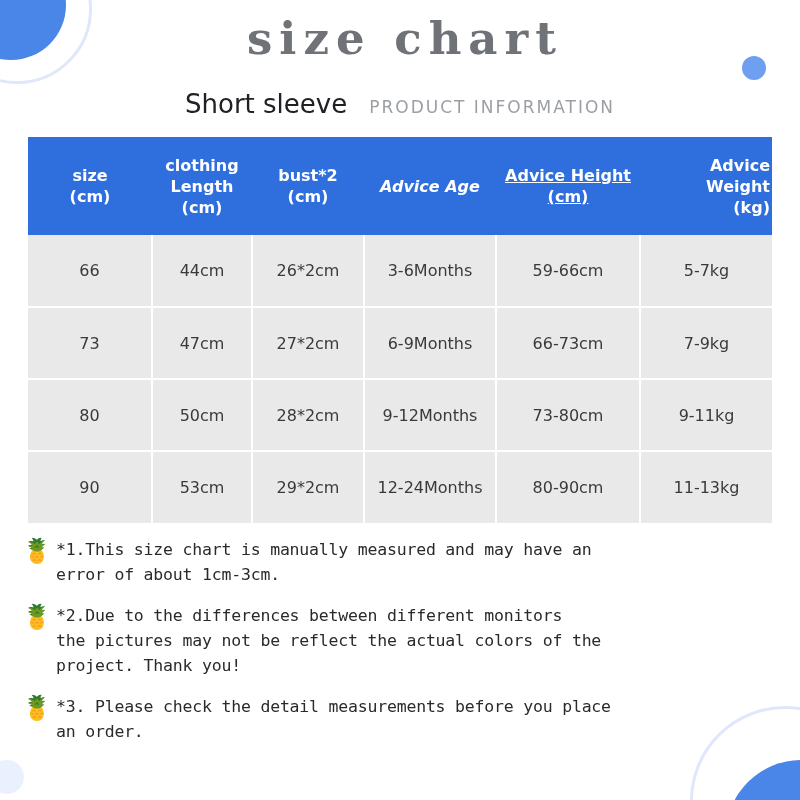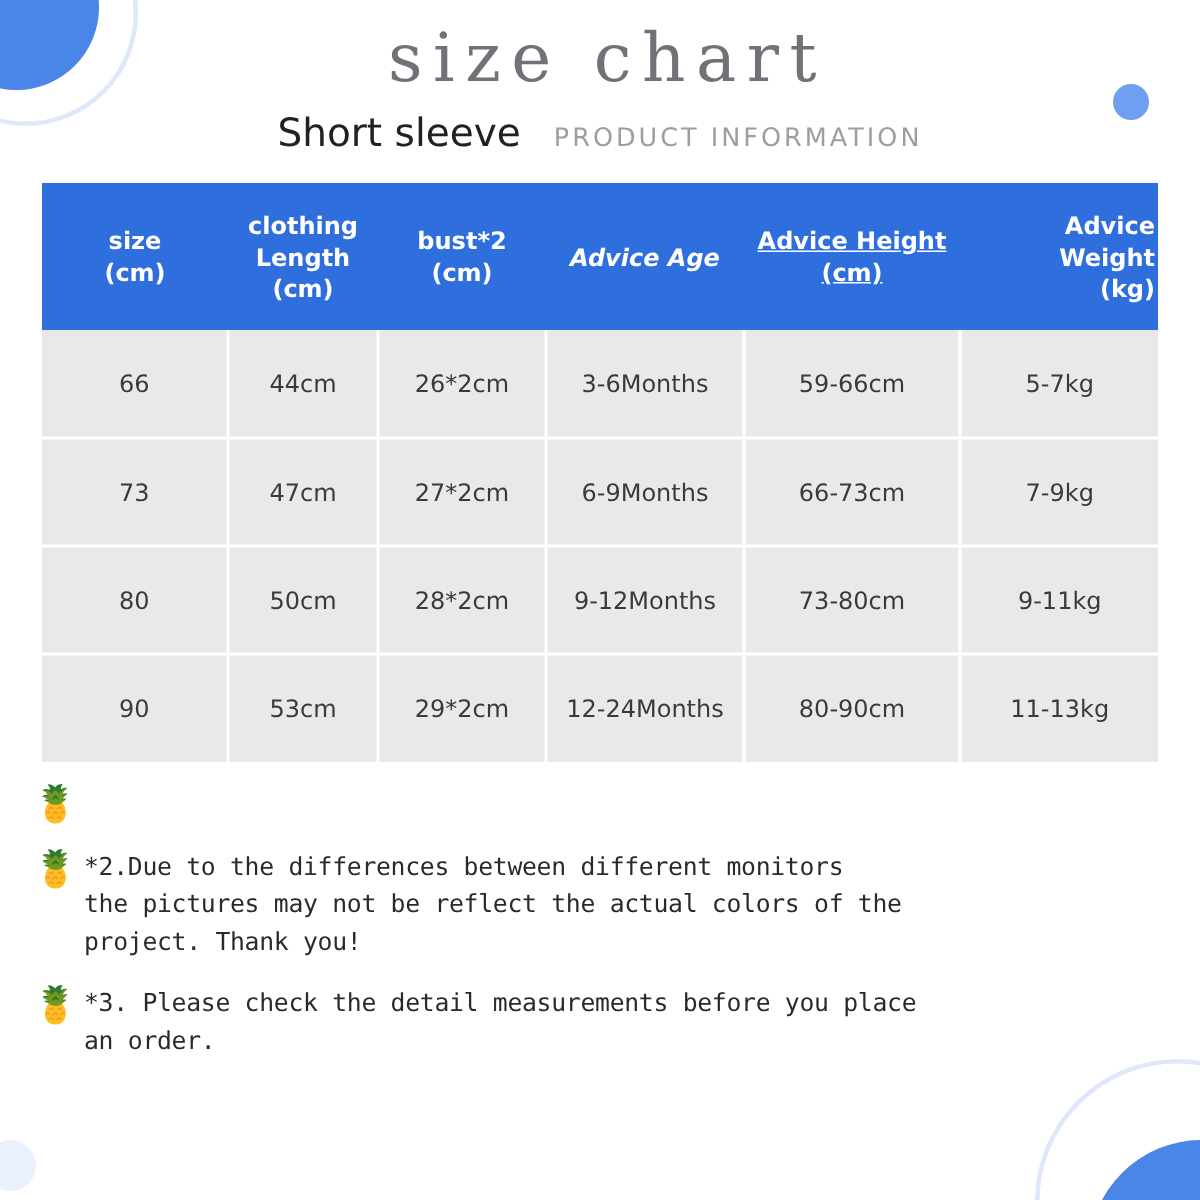--- a/index.html
+++ b/index.html
@@ -54,33 +54,33 @@
 
   
   .header {
     position: relative;
     padding-top: 8px;
     text-align: center;
     z-index: 2;
   }
   .title {
     font-size: 45px;
-    font-weight: normal;
+    font-weight: bold;
     color: #6f7276;
     letter-spacing: 7px;
     line-height: 62px;
     font-family: "DejaVu Serif", serif;
     padding-left: 10px;
   }
   .subtitle-row {
     display: flex;
     align-items: baseline;
     justify-content: center;
     gap: 22px;
-    margin-top: 4px;
+    margin-top: 19px;
   }
   .subtitle-main {
     font-size: 26px;
     color: #202124;
     font-family: "DejaVu Sans", sans-serif;
   }
   .subtitle-sub {
     font-size: 17px;
     color: #9b9ea3;
     letter-spacing: 2px;
@@ -227,20 +227,22 @@
           <td>80-90cm</td>
           <td>11-13kg</td>
         </tr>
       </tbody>
     </table>
   </div>
 
   <div class="notes">
     <div class="note">
       <span class="note-icon">🍍</span>
+      <span class="note-text">*1.This size chart is manually measured and may have an
+  error of about 1cm-3cm.</span>
     </div>
     <div class="note">
       <span class="note-icon">🍍</span>
       <span class="note-text">*2.Due to the differences between different monitors
  the pictures may not be reflect the actual colors of the
  project. Thank you!</span>
     </div>
     <div class="note">
       <span class="note-icon">🍍</span>
       <span class="note-text">*3. Please check the detail measurements before you place

